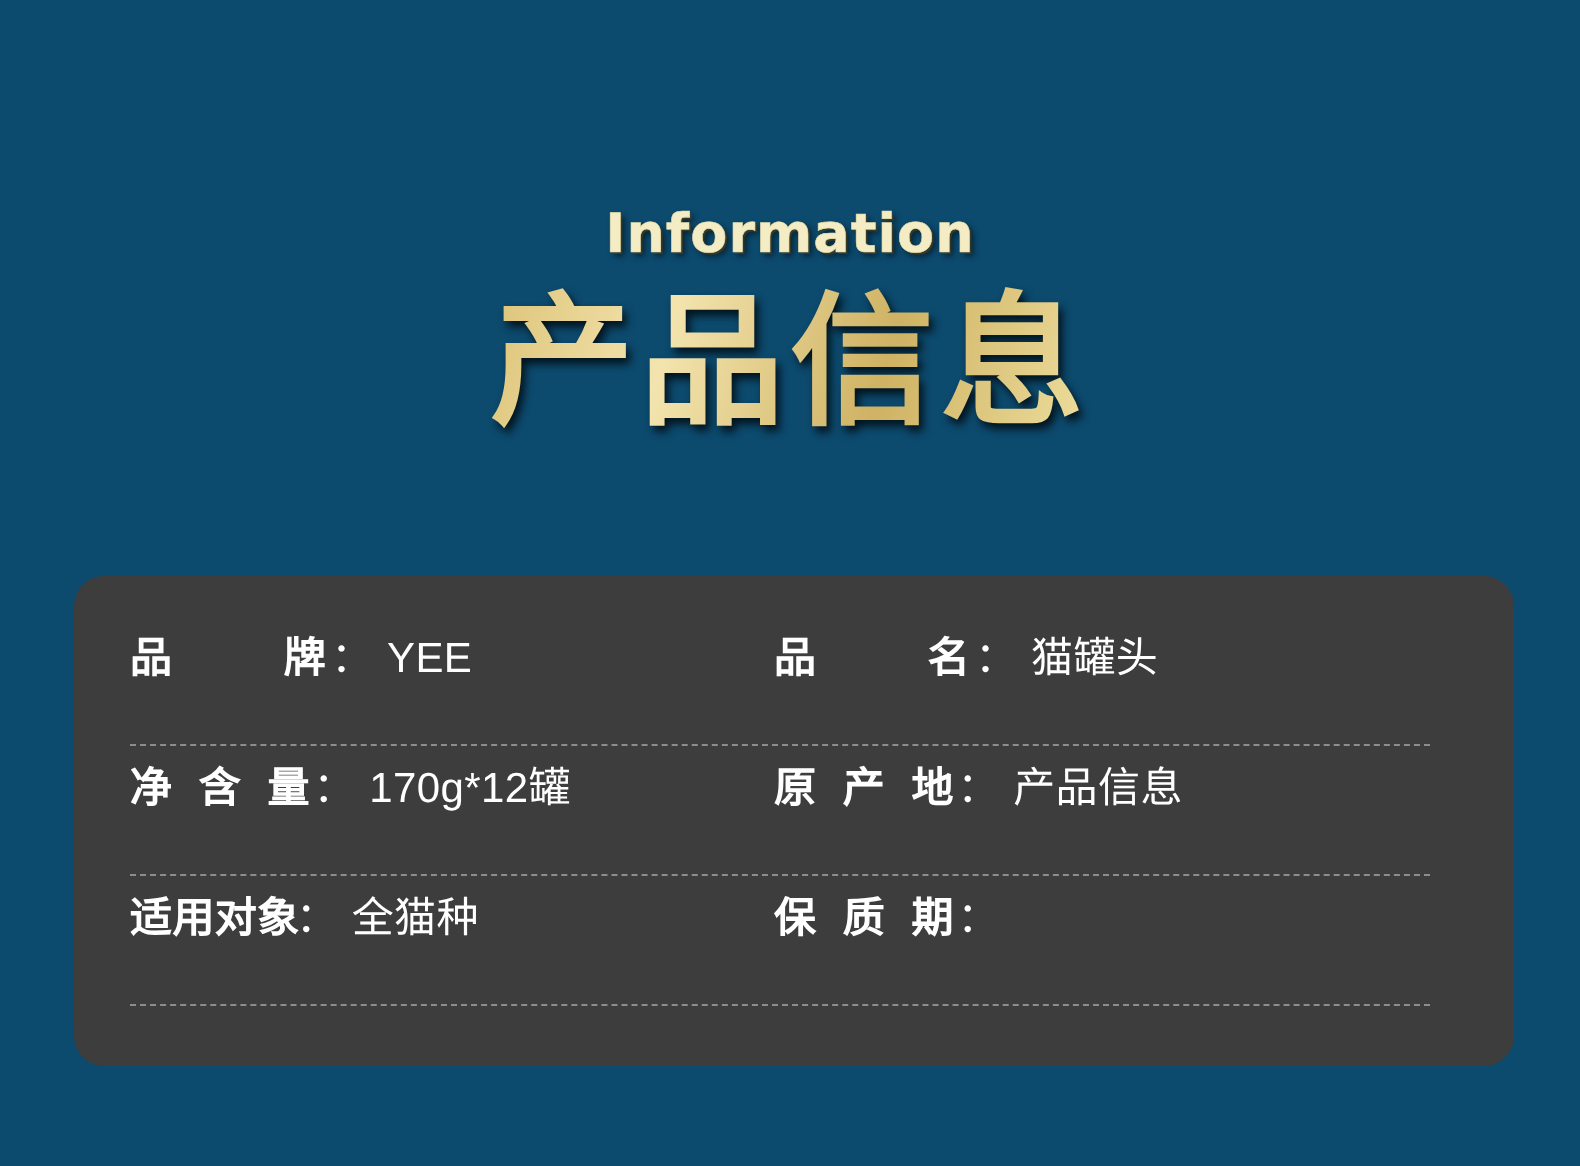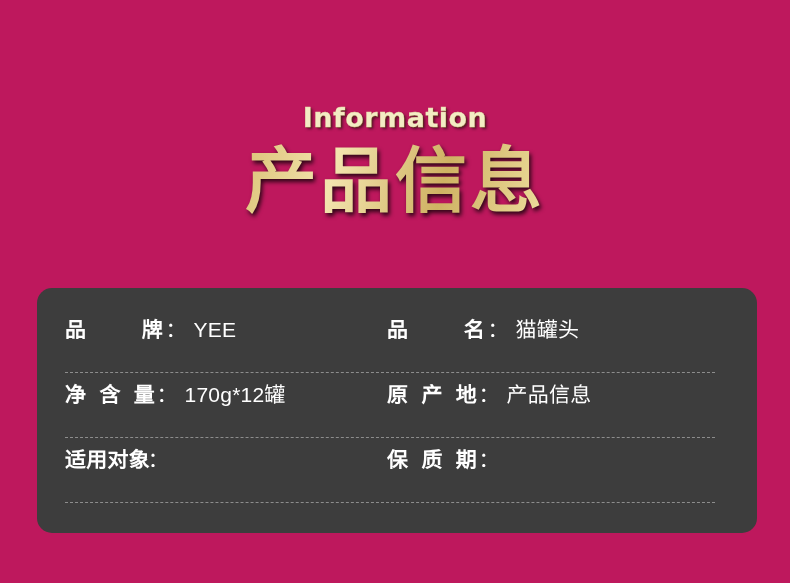--- a/index.html
+++ b/index.html
@@ -15,21 +15,21 @@
     background: #232323;
     font-family: "Liberation Sans", "DejaVu Sans", sans-serif;
     position: relative;
     -webkit-font-smoothing: antialiased;
   }
 
   .page {
     position: relative;
     width: 790px;
     height: 583px;
-    background: #be185d;
+    background: #0c4a6e;
   }
 
   
   .heading-block {
     position: absolute;
     left: 0;
     top: 104px;
     width: 790px;
     text-align: center;
   }
@@ -176,20 +176,21 @@
           <span class="cell-label sp-mid">原 产 地</span>
           <span class="cell-colon">：</span>
           <span class="cell-value">产品信息</span>
         </div>
       </div>
 
       <div class="info-row">
         <div class="info-cell left">
           <span class="cell-label sp-none">适用对象</span>
           <span class="cell-colon">：</span>
+          <span class="cell-value">全猫种</span>
         </div>
         <div class="info-cell right">
           <span class="cell-label sp-mid">保 质 期</span>
           <span class="cell-colon">：</span>
         </div>
       </div>
 
     </div>
   </div>
 

